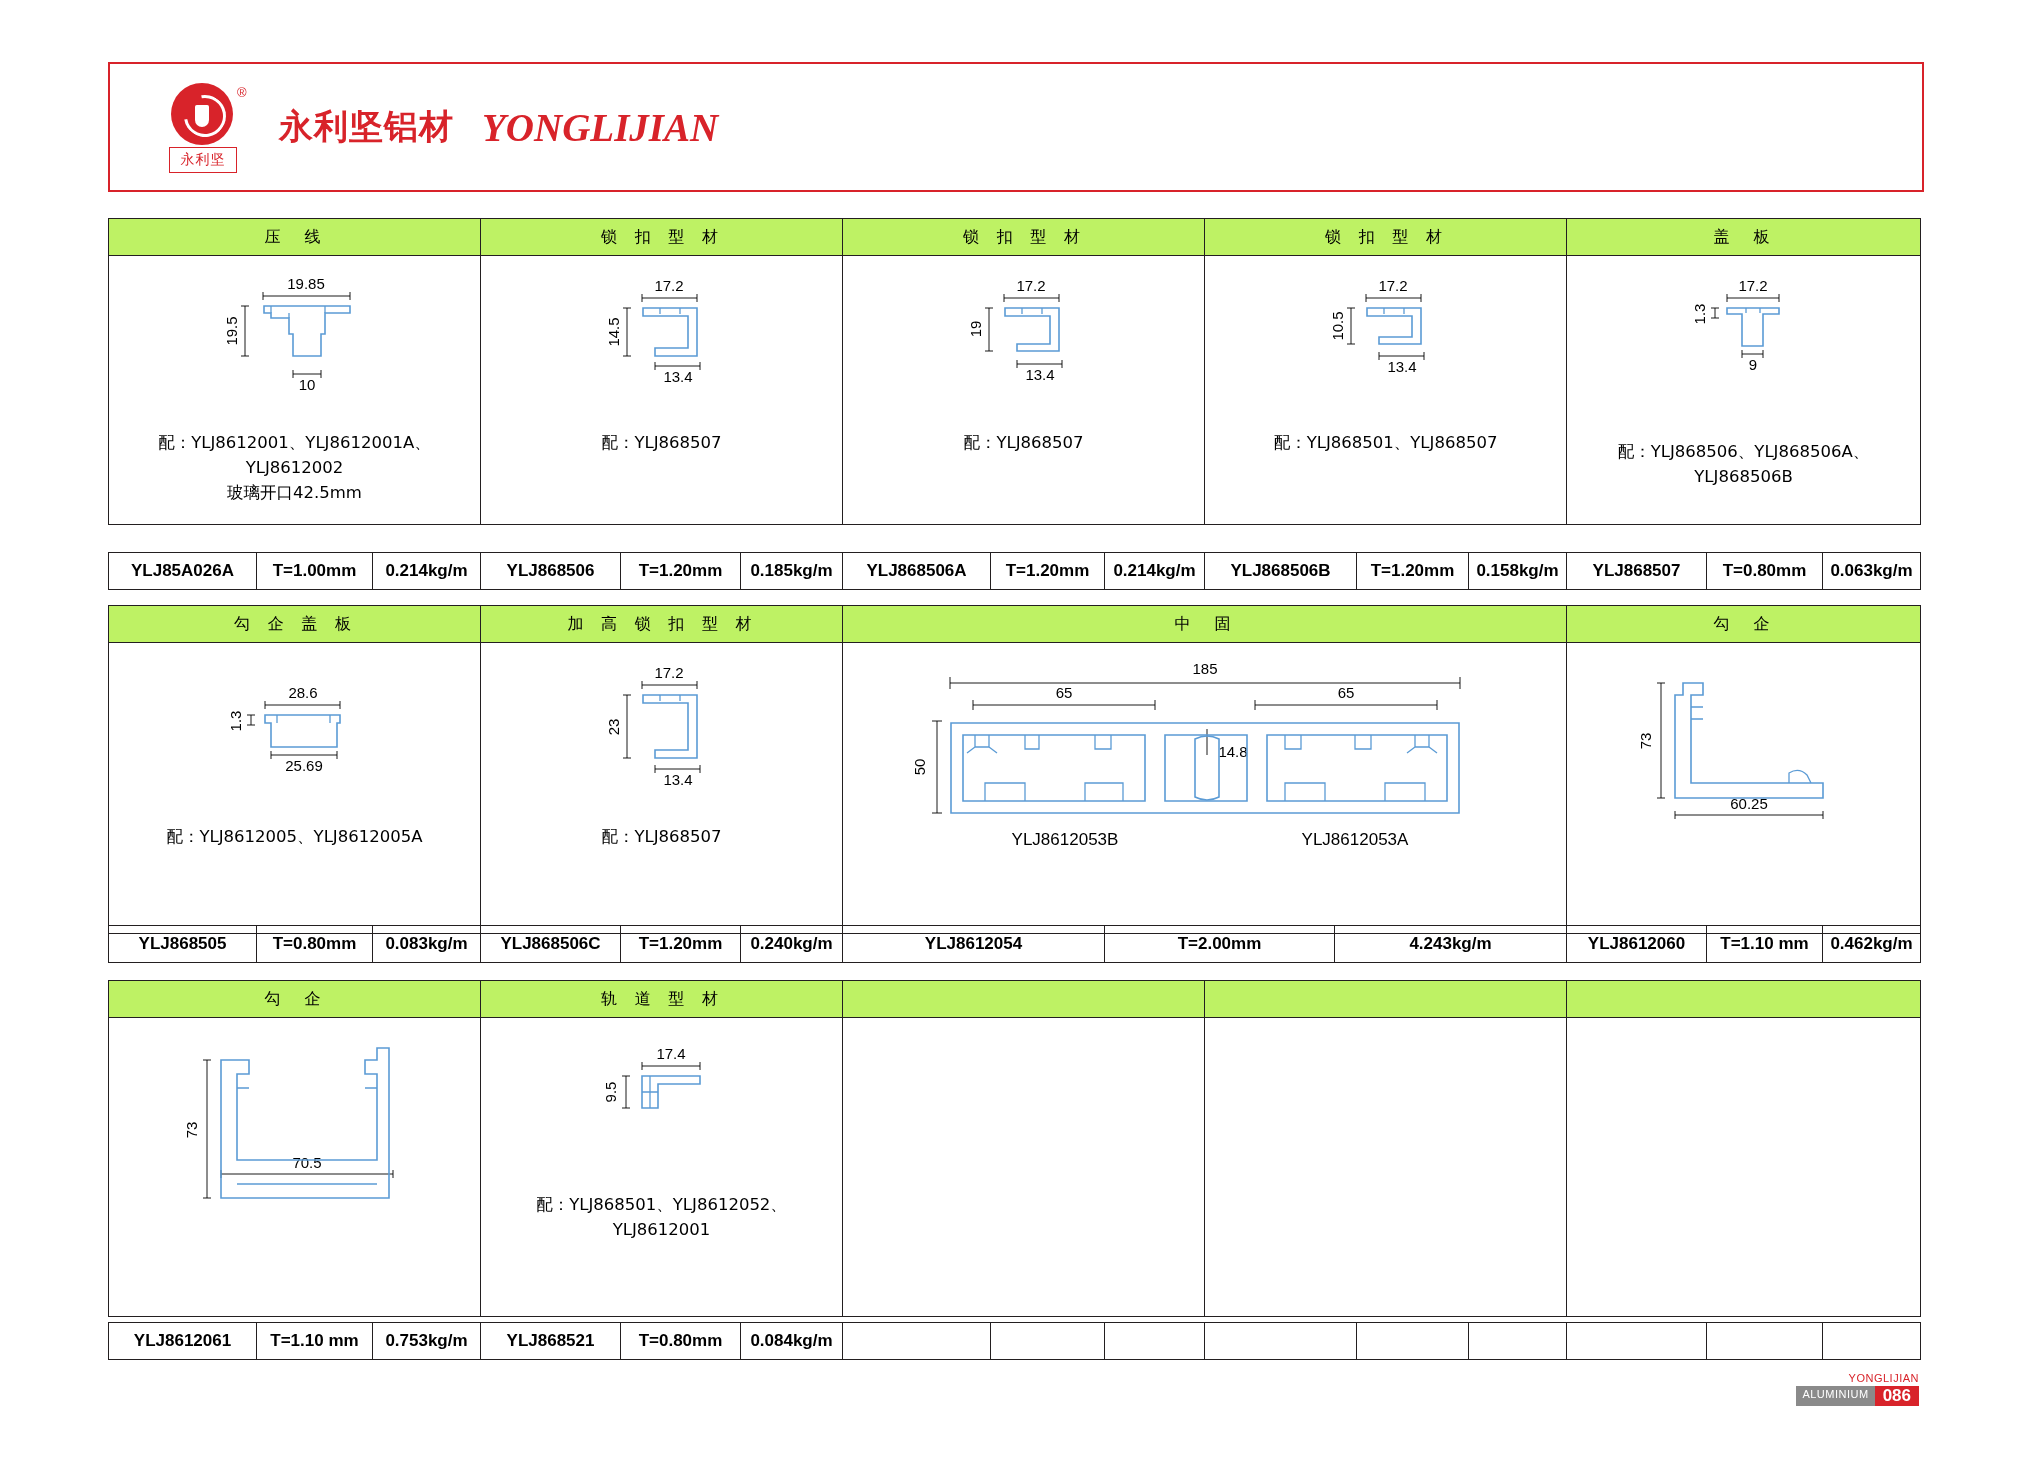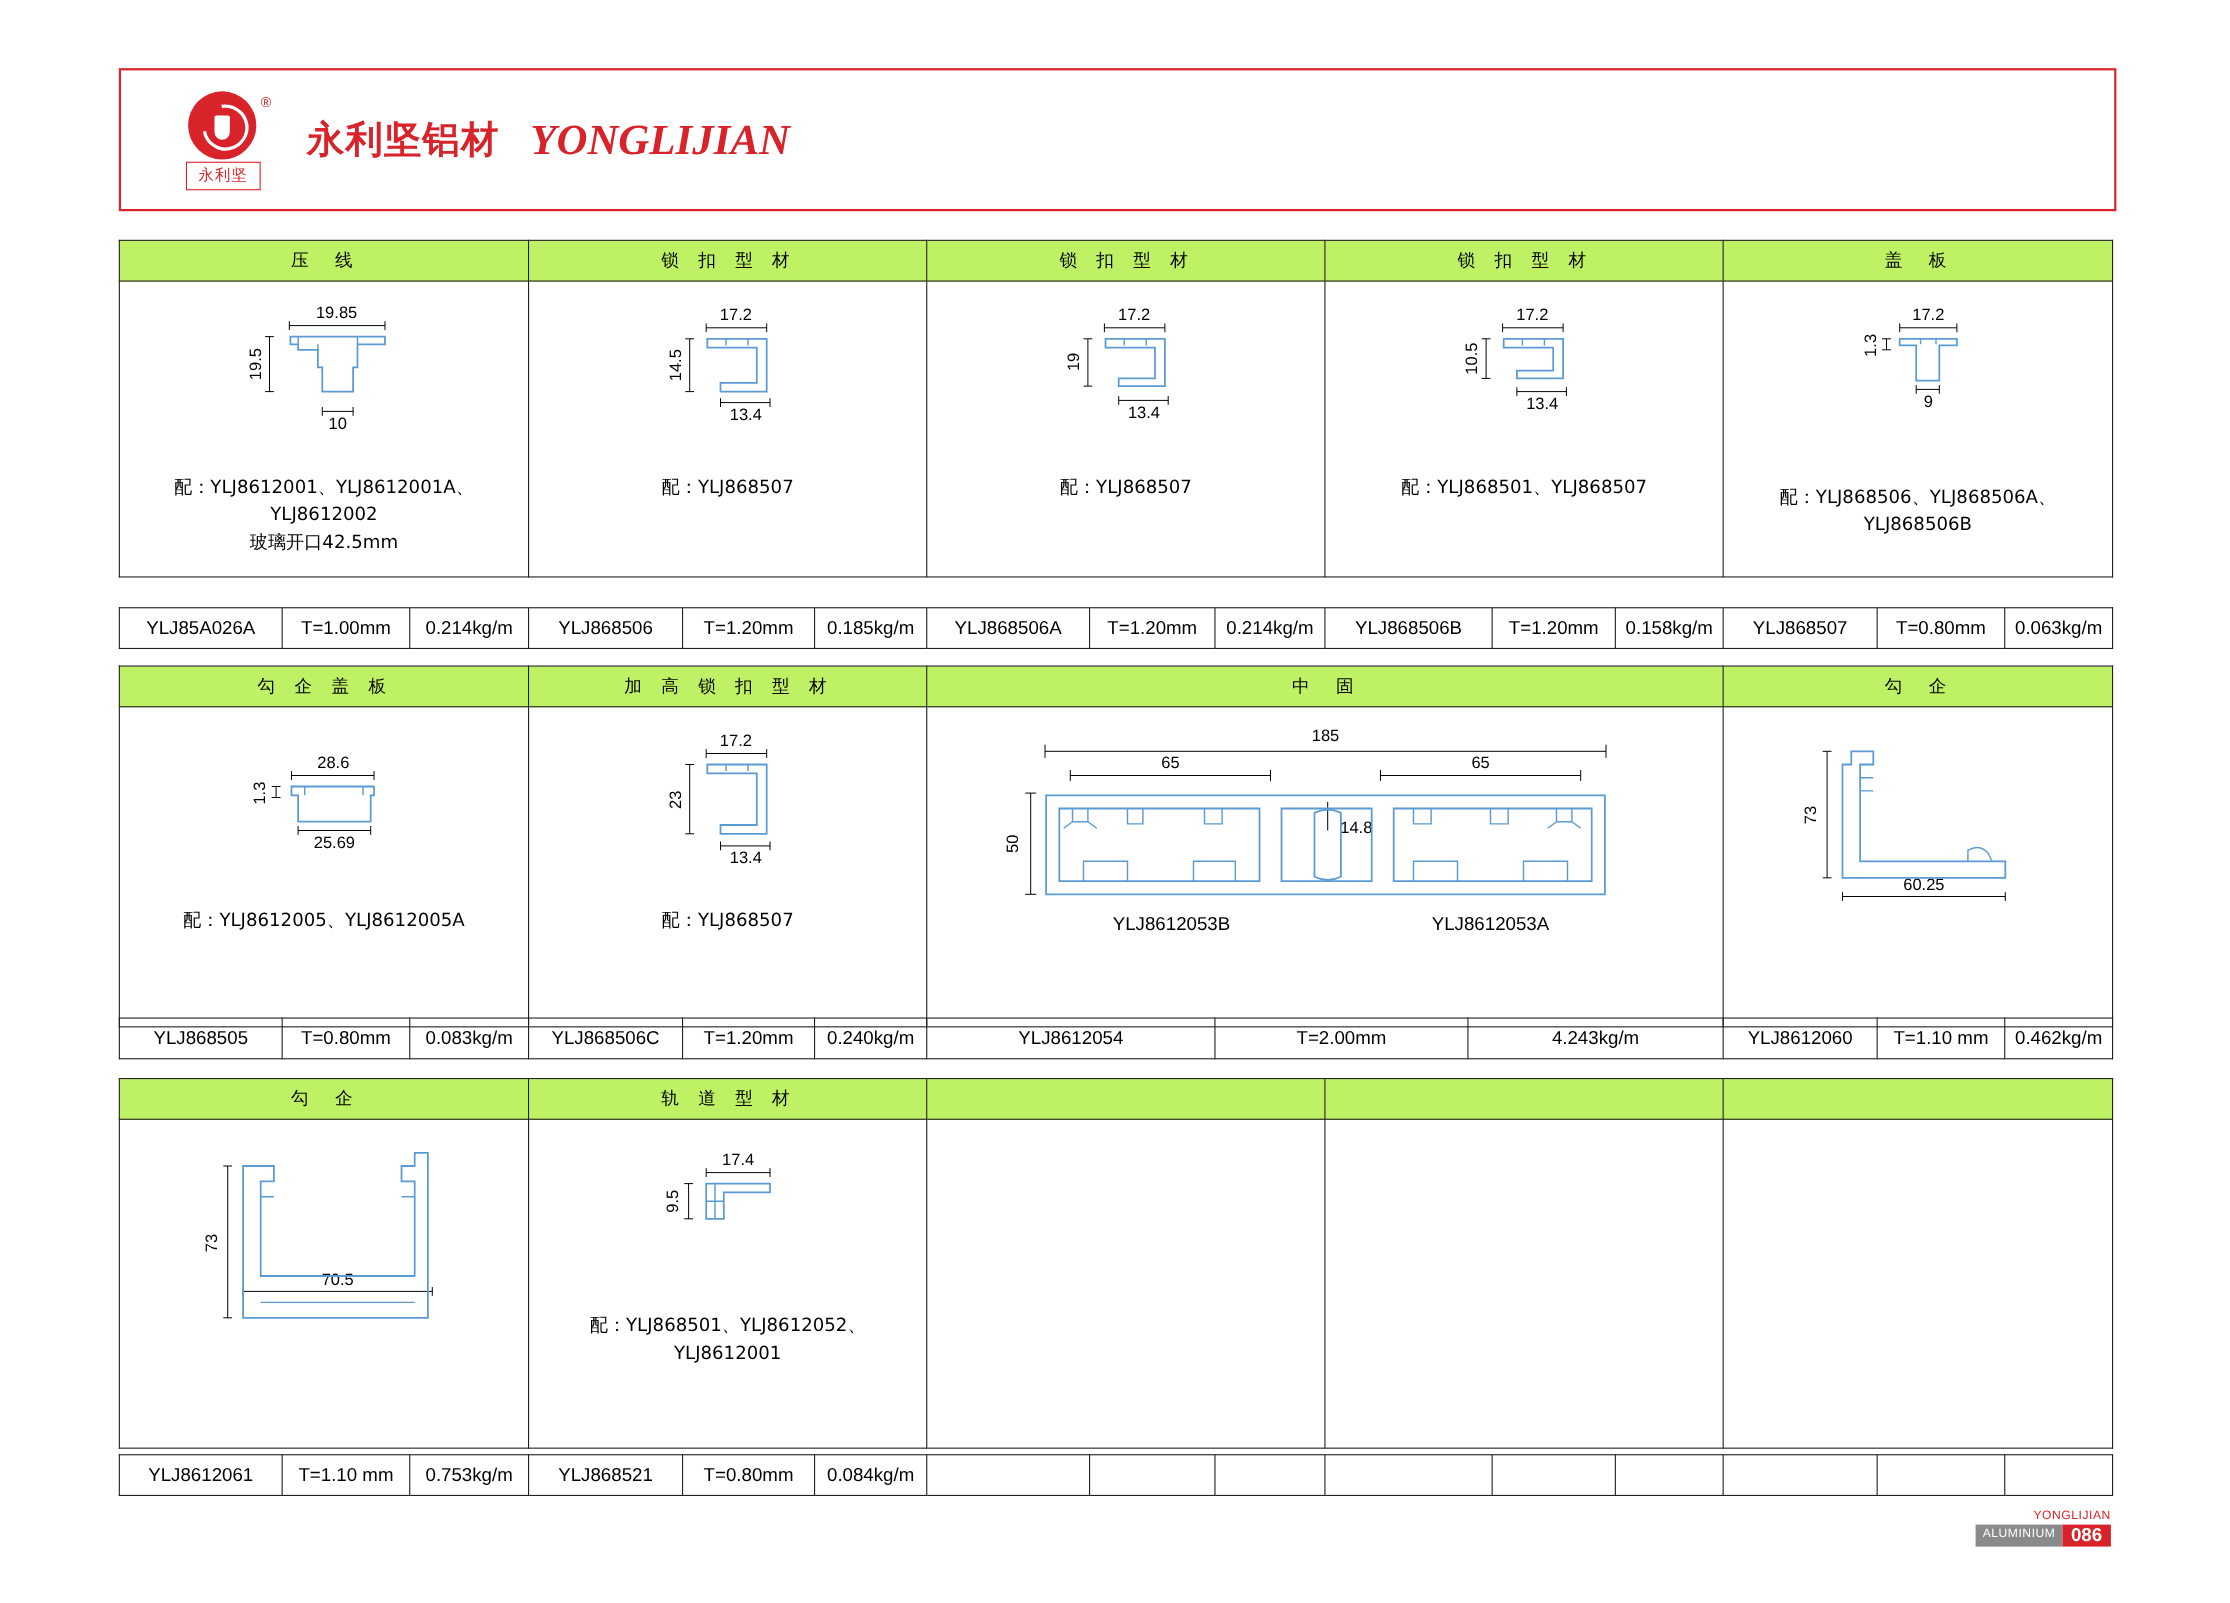--- a/index.html
+++ b/index.html
@@ -63,21 +63,21 @@
     font-size:17px;
     text-align:center;
     vertical-align:middle;
     padding:0;
   }
   .hdr td{
     background:#bef264;height:36px;font-size:16px;letter-spacing:4px;
     font-family:Liberation Mono, monospace;
   }
   .cell-body{height:268px;vertical-align:top;position:relative;}
-  .foot td{height:36px;font-size:17px;font-family:"Liberation Sans",sans-serif;}
+  .foot td{height:36px;font-size:17px;font-family:"Liberation Sans",sans-serif;font-weight:bold;}
 
   .note{
     font-family:"DejaVu Sans",sans-serif;font-size:16.5px;line-height:1.5;
     position:absolute;left:0;right:0;text-align:center;
   }
   .note .l2{display:block;}
 
   
   .draw{position:absolute;left:0;right:0;top:0;}
   .draw svg{display:block;margin:0 auto;}

